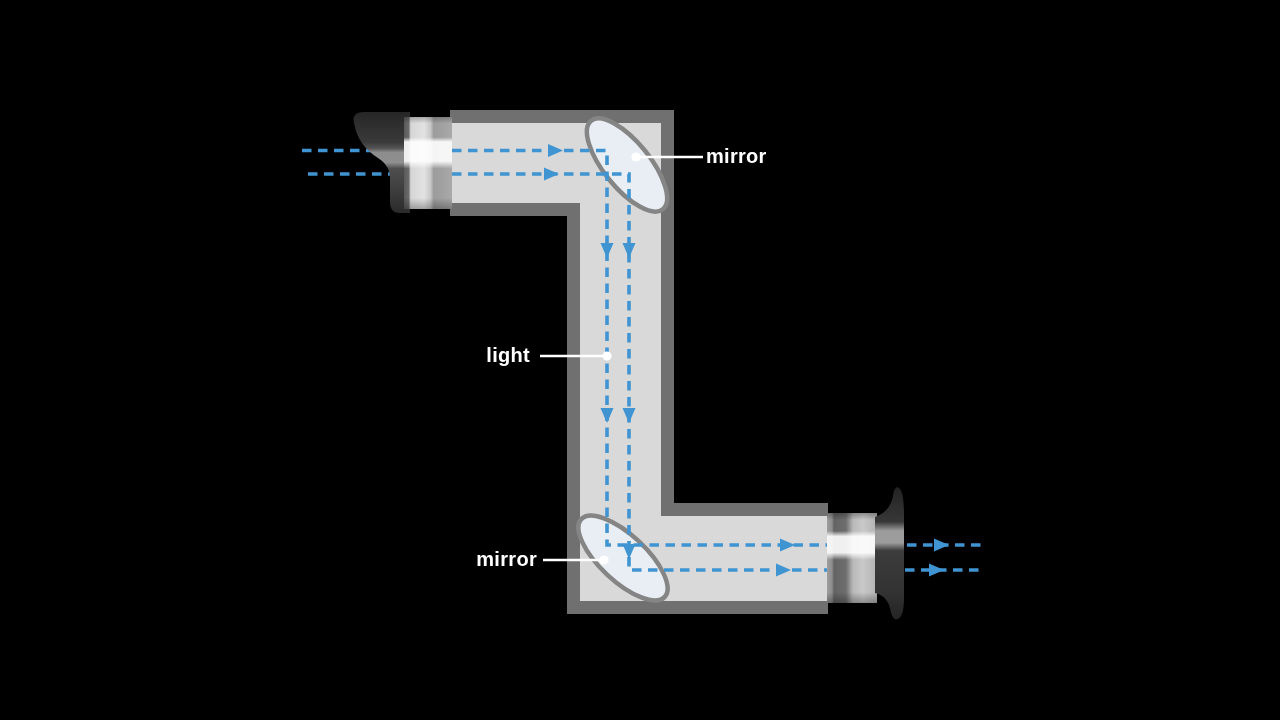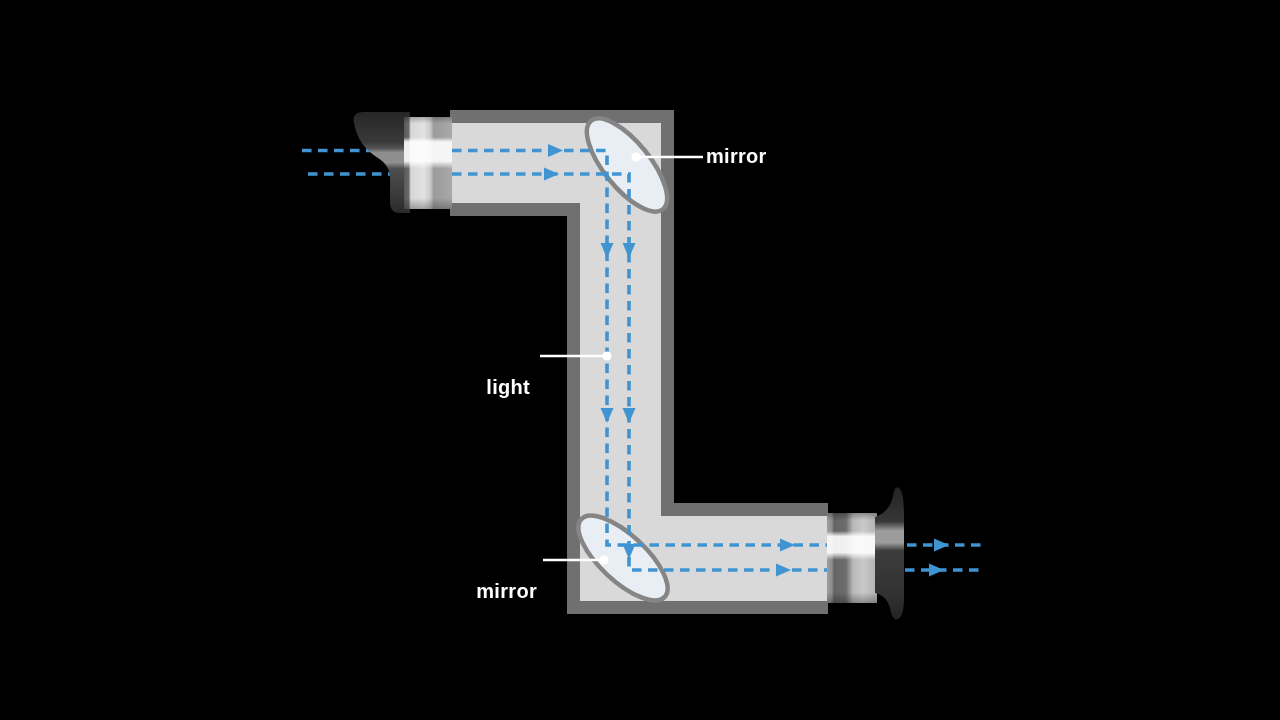--- a/index.html
+++ b/index.html
@@ -14,21 +14,21 @@
   .mirror{fill:var(--mirror-fill,#e8eef3);stroke:var(--mirror-rim,#858585);stroke-width:4.5;}
   .ray{stroke:var(--ray-blue,#3f94d1);stroke-width:3.6;fill:none;stroke-dasharray:9.5 6.5;}
   .arrow{fill:var(--ray-blue,#3f94d1);stroke:none;}
   .leader{stroke:var(--leader-line,#fff);stroke-width:2.4;}
   .dot{fill:var(--leader-line,#fff);}
   .label{
     position:absolute;color:var(--label-text,#fff);
     font-size:20px;font-weight:700;line-height:22px;letter-spacing:.3px;
     white-space:nowrap;
   }
-  .label-right{transform:translateX(-100%);margin-top:32px;}
+  .label-right{transform:translateX(-100%);}
 </style>
 </head>
 <body>
 
 <div class="stage">
 
   <svg width="1280" height="720" viewBox="0 0 1280 720">
     <defs>
       <linearGradient id="collarL" x1="0" y1="0" x2="1" y2="0">
         <stop offset="0" stop-color="#5a5a5a"></stop>

